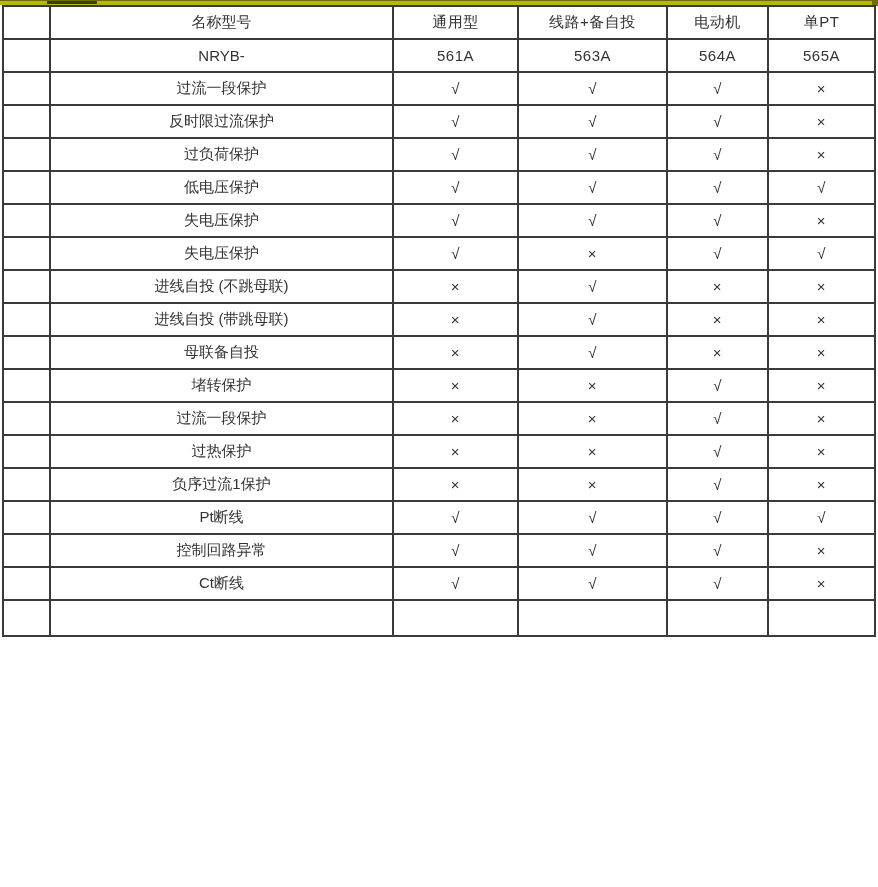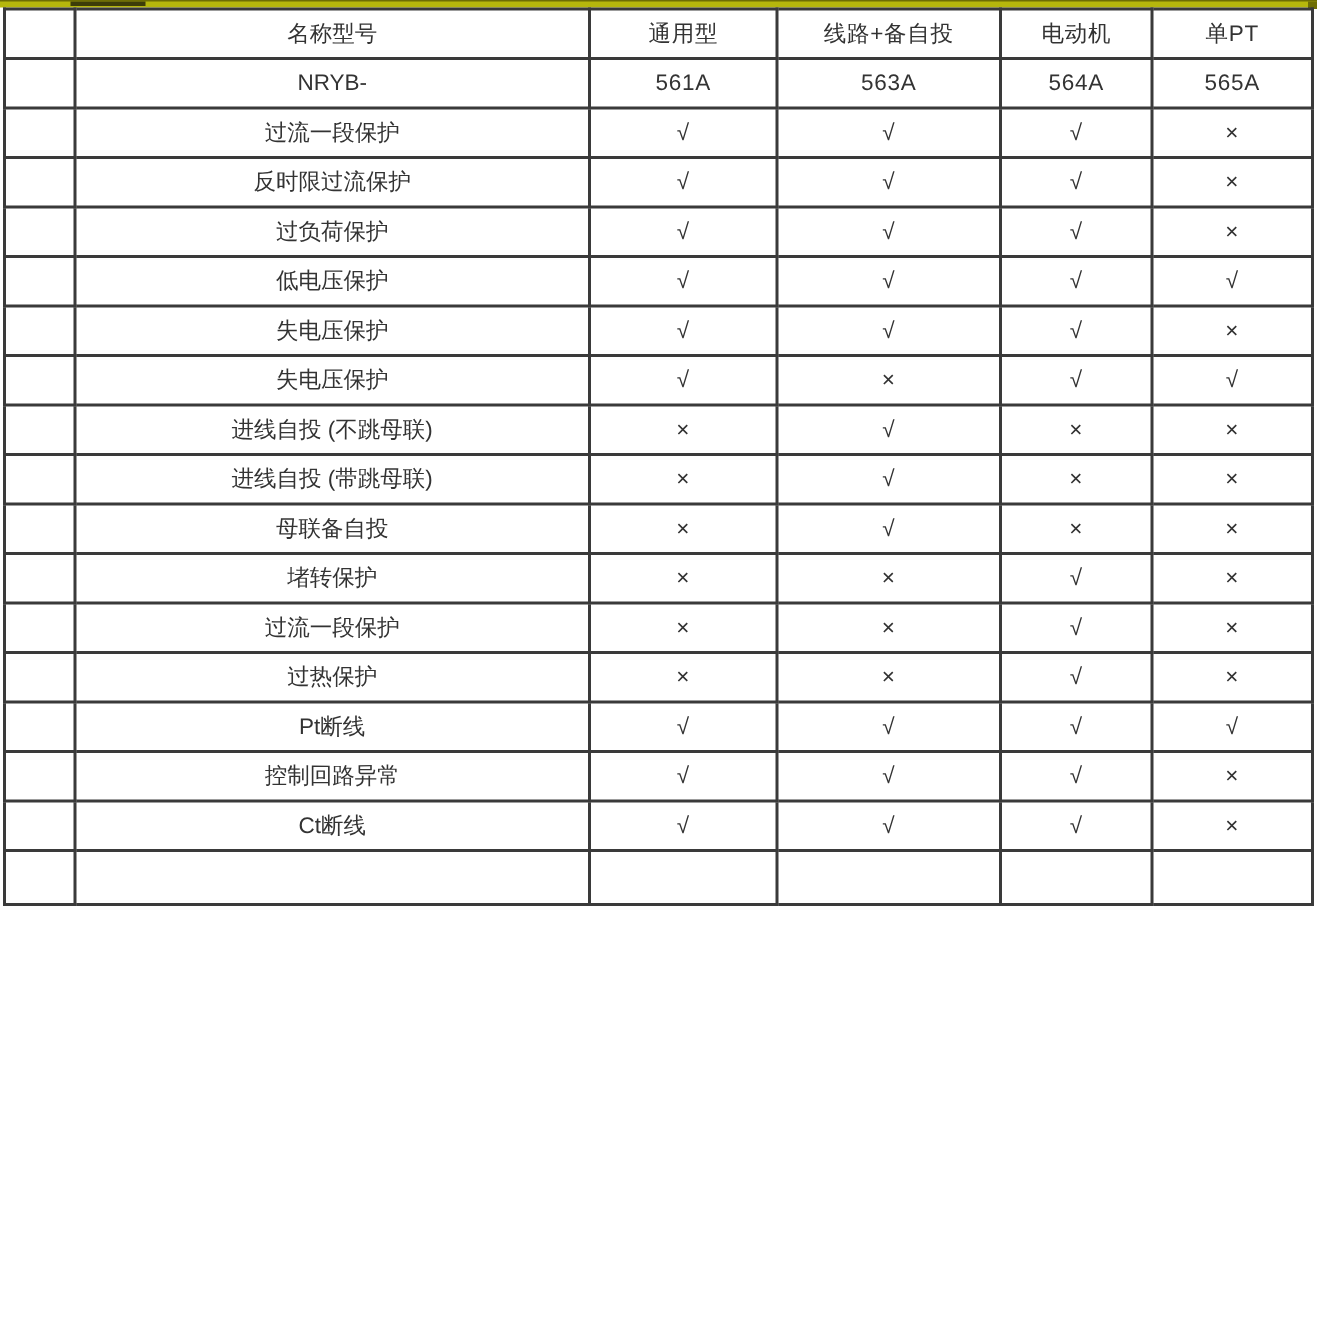--- a/index.html
+++ b/index.html
@@ -190,20 +190,28 @@
         <tr>
           <td class="col-narrow"></td>
           <td class="col-label">过热保护</td>
           <td class="value-cell">×</td>
           <td class="value-cell">×</td>
           <td class="value-cell">√</td>
           <td class="value-cell">×</td>
         </tr>
         <tr>
           <td class="col-narrow"></td>
+          <td class="col-label">负序过流1保护</td>
+          <td class="value-cell">×</td>
+          <td class="value-cell">×</td>
+          <td class="value-cell">√</td>
+          <td class="value-cell">×</td>
+        </tr>
+        <tr>
+          <td class="col-narrow"></td>
           <td class="col-label">Pt断线</td>
           <td class="value-cell">√</td>
           <td class="value-cell">√</td>
           <td class="value-cell">√</td>
           <td class="value-cell">√</td>
         </tr>
         <tr>
           <td class="col-narrow"></td>
           <td class="col-label">控制回路异常</td>
           <td class="value-cell">√</td>

